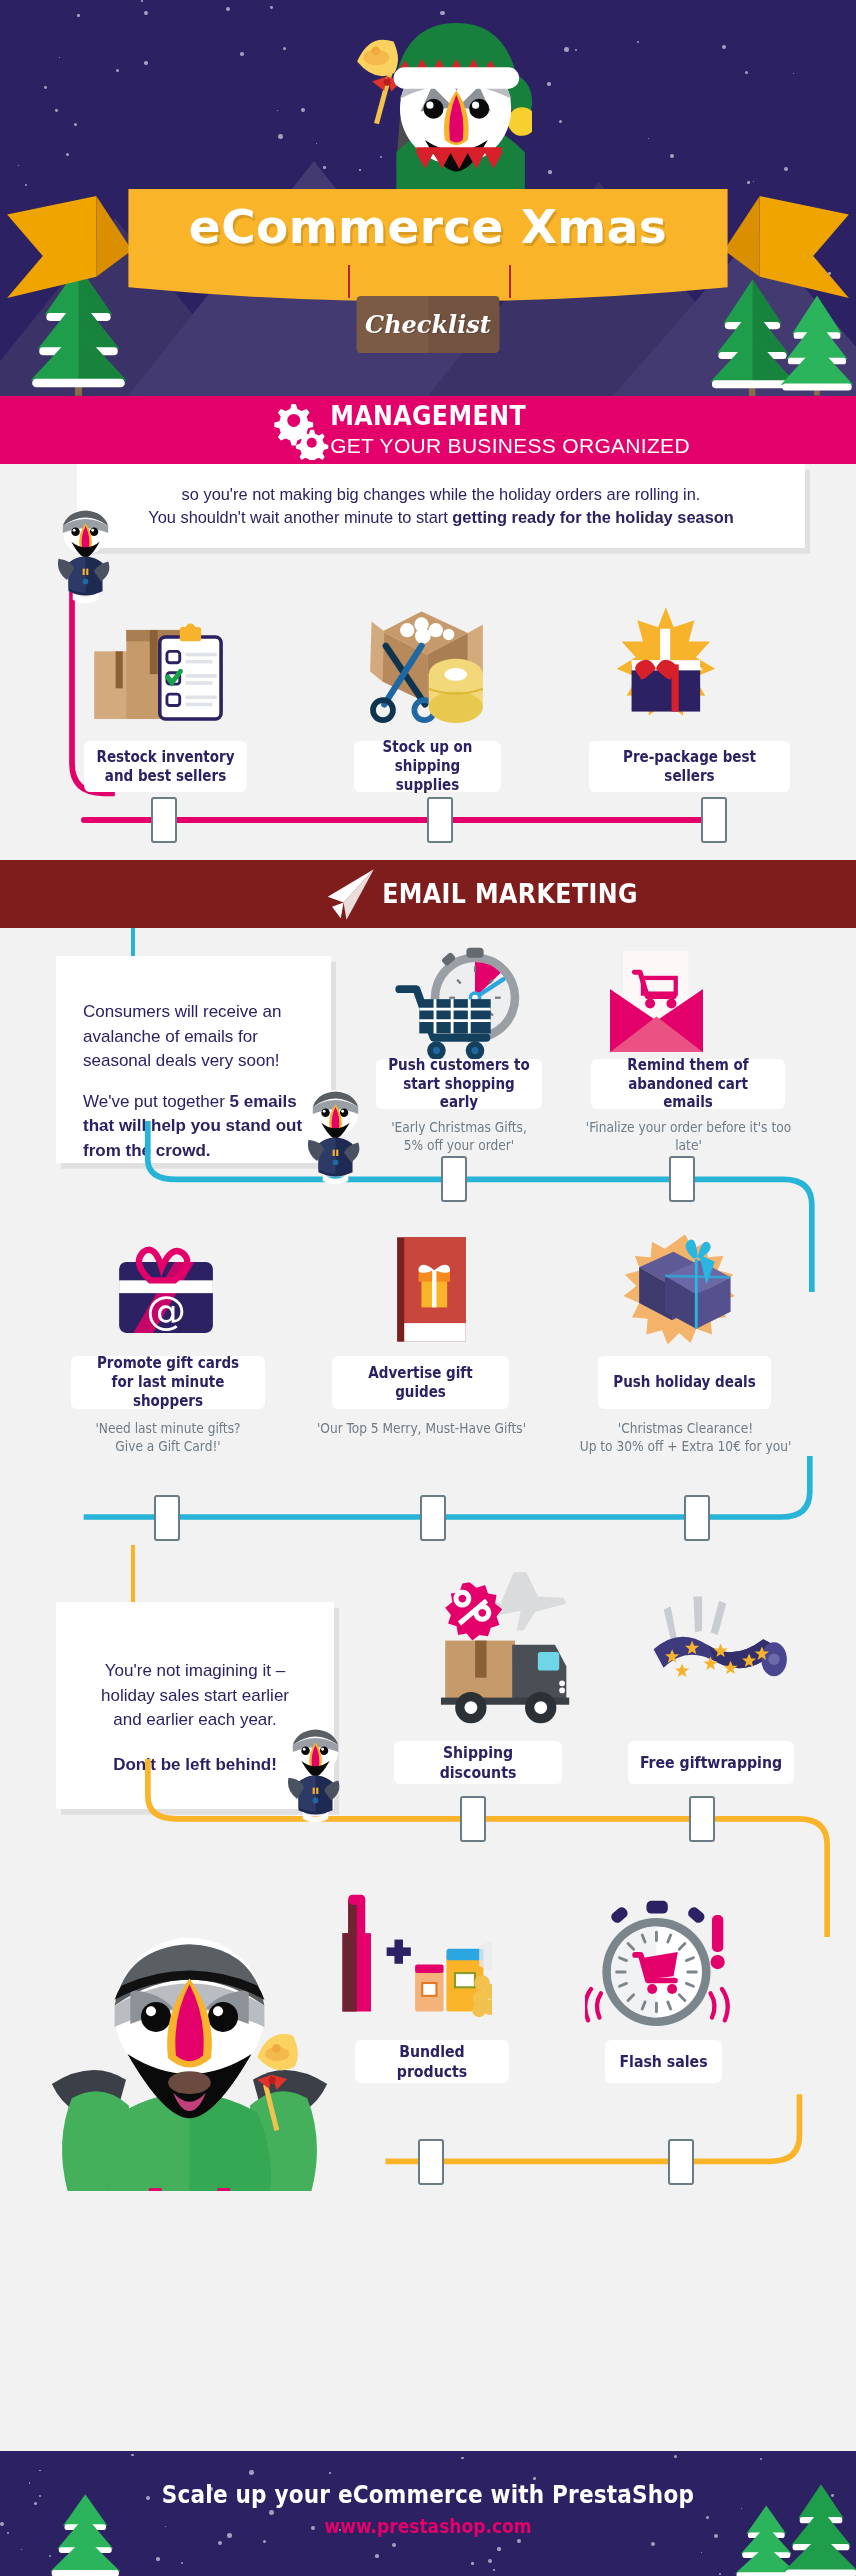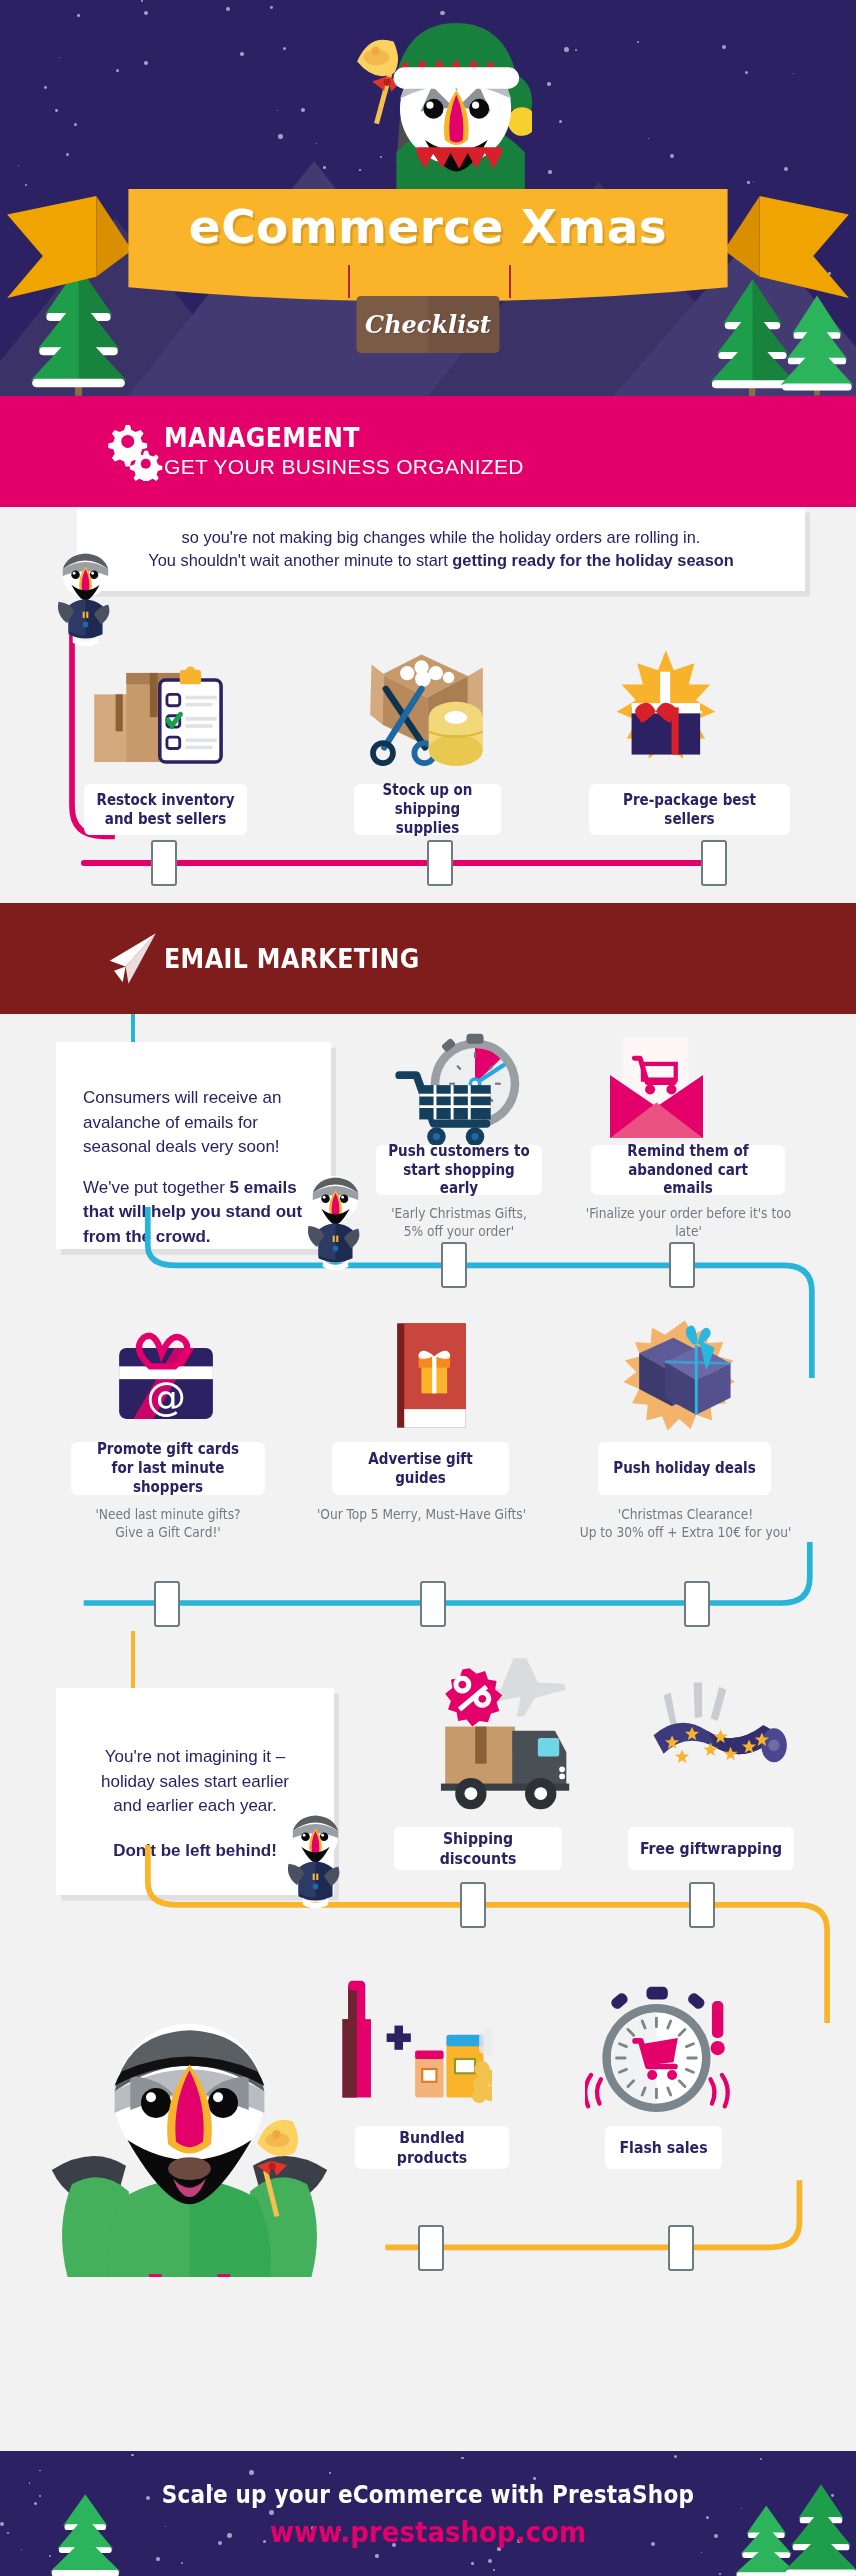--- a/index.html
+++ b/index.html
@@ -41,22 +41,22 @@
   .plaque-sheen { position:absolute; left:50%; top:0; width:50%; height:100%; background:rgba(0,0,0,.07); }
   .plaque span {
     position: relative; color: #fff; font-size: 24px; font-style: italic; font-weight: bold;
     font-family: "DejaVu Serif", serif; text-shadow: 1.4px 1.4px 0 rgba(0,0,0,.15);
   }
   .plaque-string { position: absolute; top: 265px; width: 2.1px; height: 33px; background: #b3243f; }
   .tree { position: absolute; }
 
   
   .sec-head {
-    position: relative; width: 856px; height: 111px;
-    display: flex; align-items: center; padding-left: 103px; 
+    position: relative; width: 856px; height: 68px;
+    display: flex; align-items: center; padding-left: 103px;  justify-content: center;
   }
   .sec-head .sec-icon { width: 61px; height: 61px; display:flex; align-items:center; justify-content:center; }
   .sec-head .sec-text h2 {
     color: #fff; font-size: 26.4px; font-weight: bold; letter-spacing: 0.4px; line-height: 1.05;
     font-family: "DejaVu Sans Condensed","Liberation Sans", sans-serif;
   }
   .sec-head .sec-text h3 {
     color: #fff; font-size: 21px; font-weight: normal; letter-spacing: 0.3px; line-height: 1.2; margin-top: 2.9px;
   }
   .sec-management { background: #e3006a; }
@@ -100,21 +100,21 @@
   .footer {
     position: absolute; left: 0; top: 2451px; width: 856px; height: 125px;
     background: #2c2163; overflow: hidden;
   }
   .footer-txt { position: absolute; left: 0; top: 30px; width: 856px; text-align: center; }
   .footer-txt .l1 {
     color: #fff; font-size: 24px; font-weight: bold; letter-spacing: 0.2px;
     font-family: "DejaVu Sans Condensed","Liberation Sans", sans-serif;
   }
   .footer-txt .l2 {
-    color: #e3006a; font-size: 29px; font-weight: bold; margin-top: 5.7px;
+    color: #e3006a; font-size: 19px; font-weight: bold; margin-top: 5.7px;
     font-family: "DejaVu Sans Condensed","Liberation Sans", sans-serif;
   }
 </style>
 </head>
 <body>
 
 <div class="page">
 
   <div class="hero">
     <div class="stars" id="starfield">

